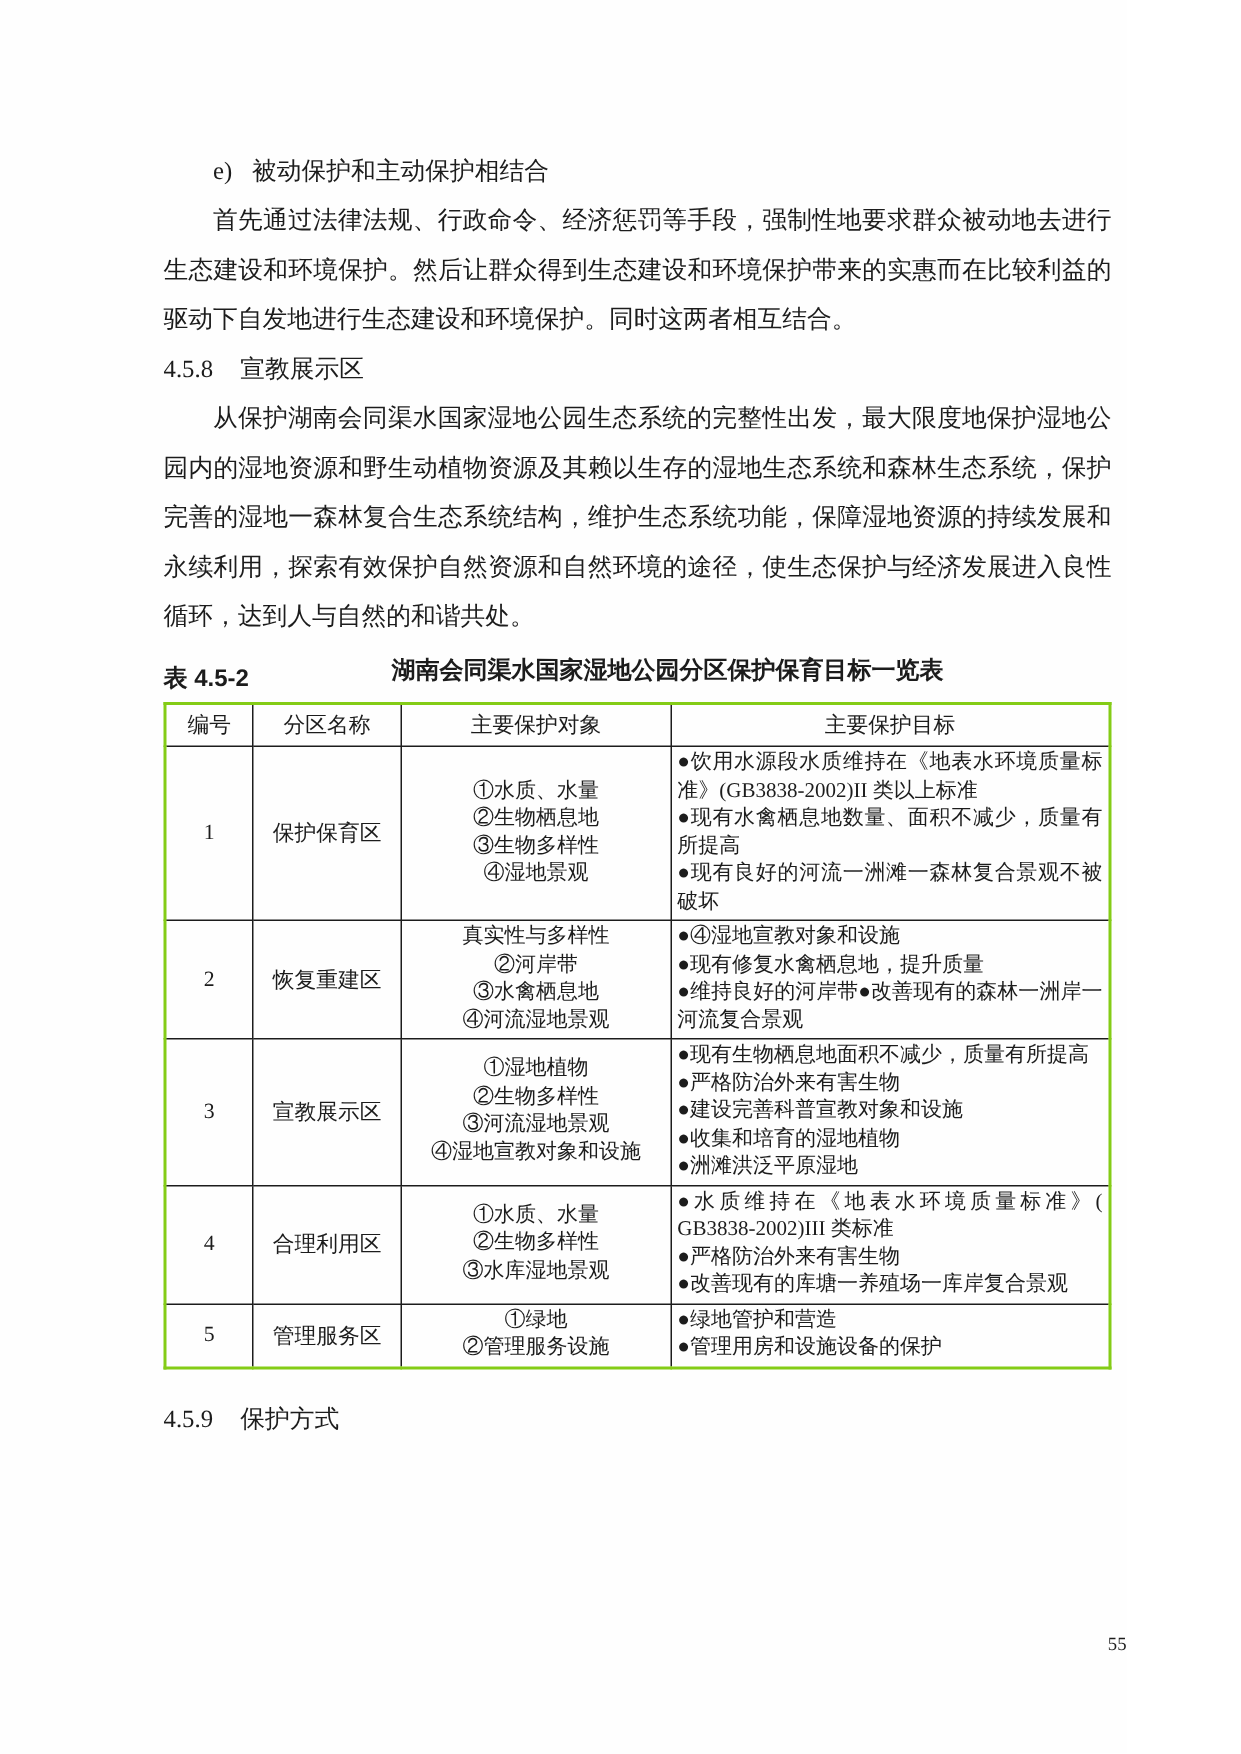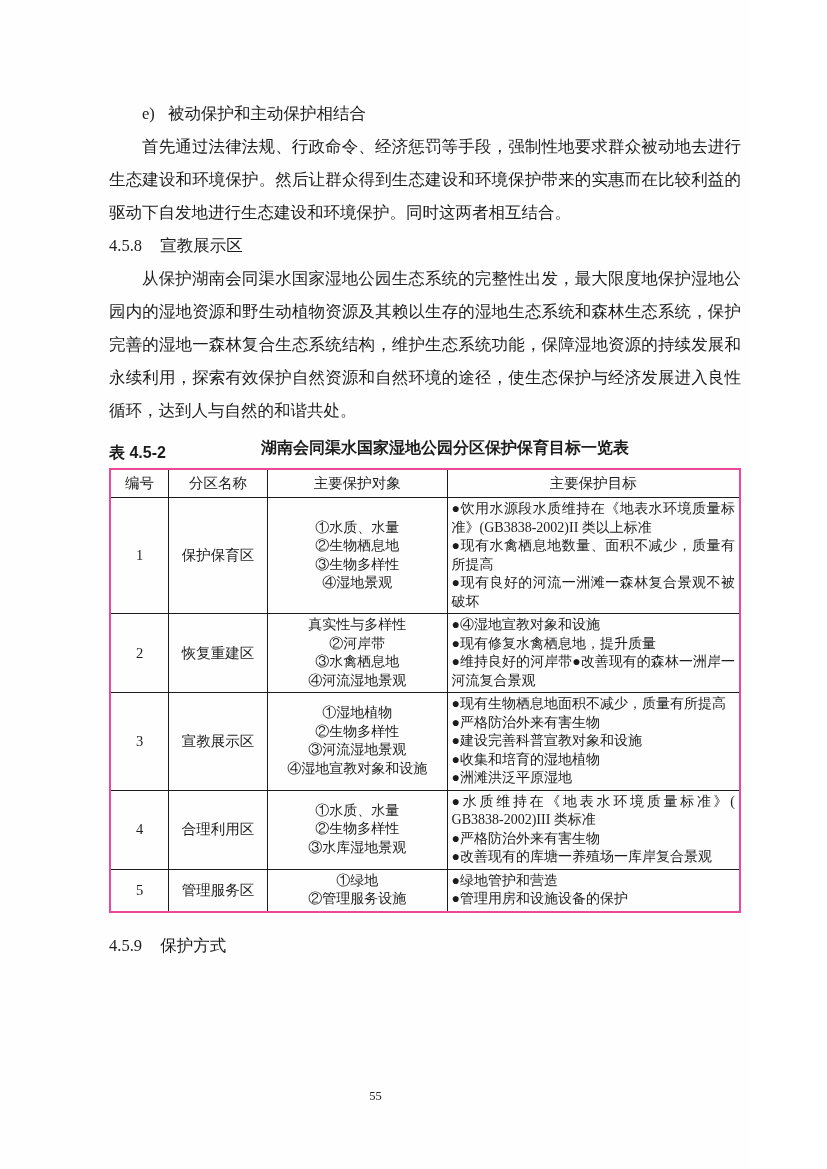--- a/index.html
+++ b/index.html
@@ -61,21 +61,21 @@
   }
   .table-caption .tbl-title {
     display: block;
     text-align: center;
     padding-left: 40px;
   }
   table.zoning {
     width: 100%;
     border-collapse: collapse;
     table-layout: fixed;
-    border: 2px solid #ec4899;
+    border: 2px solid #84cc16;
     font-size: 14px;
     padding-left: 24px;
   }
   table.zoning th, table.zoning td {
     border: 1px solid #1c1c1c;
     padding: 2px 4px;
   }
   table.zoning th {
     font-weight: normal;
     font-size: 14.5px;
@@ -105,21 +105,21 @@
     text-align: justify;
   }
   .sec-459 {
     margin-top: 16px;
   }
   .page-number {
     position: absolute;
     left: 0;
     top: 1089px;
     width: 100%;
-    text-align: center;
+    text-align: right;
     font-size: 12.5px;
     color: #1c1c1c;
   }
 </style>
 </head>
 <body>
 
 <div class="page">
   <div class="content">
 

